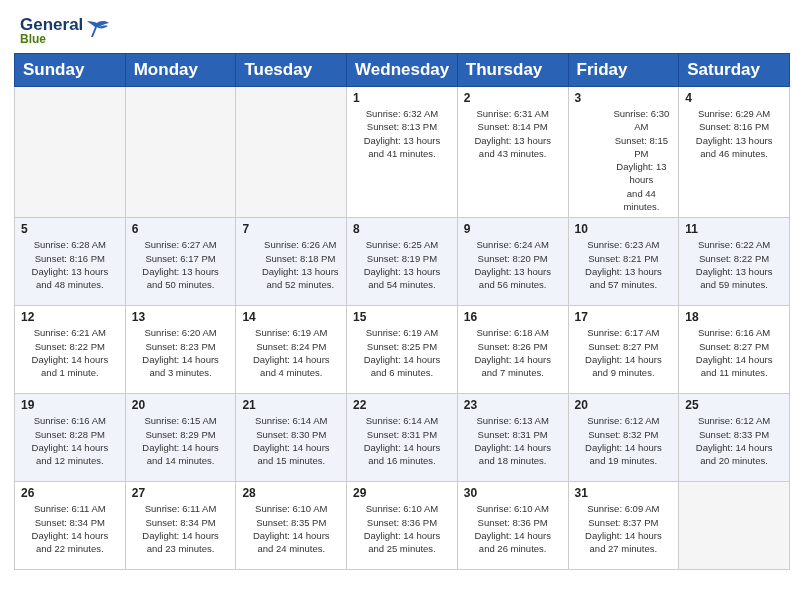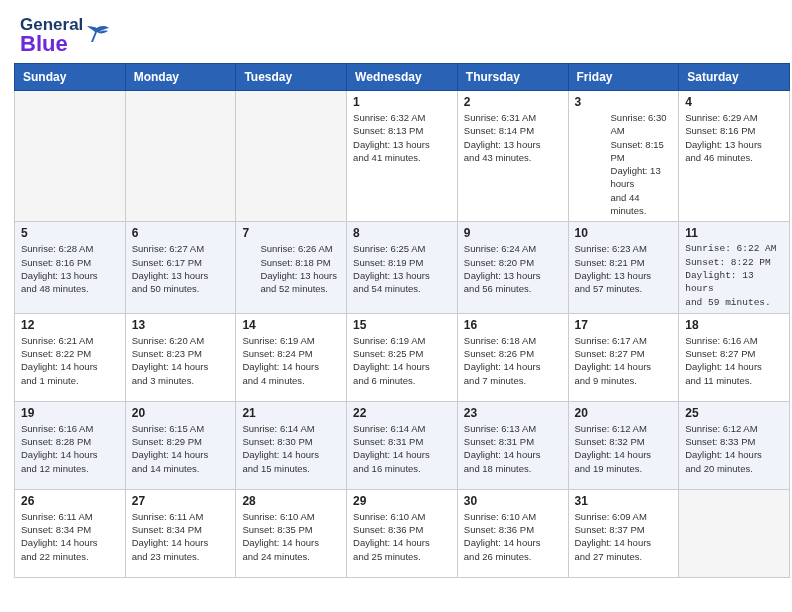--- a/index.html
+++ b/index.html
@@ -41,21 +41,21 @@
       padding: 0 6px;
       margin: 0 6px;
       table-layout: fixed;
     }
     .calendar-wrapper {
       padding: 0 8px 8px 8px;
     }
     .calendar th {
       background-color: #2a62b6;
       color: #fff;
-      font-size: 12px;
+      font-size: 17px;
       font-weight: bold;
       text-align: left;
       padding: 6px 8px;
       border: 1px solid #1a4a9a;
     }
     .calendar td {
       vertical-align: top;
       border: 1px solid #ccc;
       padding: 4px 6px;
       font-size: 10px;
@@ -70,34 +70,35 @@
     .day-number {
       font-size: 12px;
       font-weight: bold;
       color: #222;
       margin-bottom: 2px;
     }
     .day-info {
       font-size: 9.5px;
       color: #333;
       line-height: 1.4;
+      text-align: center;
     }
     .row-alt td {
       background: #f0f4fa;
     }
   </style>
 </head>
 <body>
 
 <div class="header">
   <div class="logo">
     <div style="display:flex; align-items:center; gap:0;">
       <div style="display:flex; flex-direction:column; line-height:1.0;">
         <span style="font-size:17px; font-weight:bold; color:#1a3a6b;">General</span>
-        <span style="font-size:22px; font-weight:bold; color:#6d28d9;">Blue</span>
+        <span style="font-size:12px; font-weight:bold; color:#4d7c0f;">Blue</span>
       </div>
       <svg width="28" height="28" viewBox="0 0 28 28">
         <path d="M14 6 C16 4, 22 3, 26 6 C22 7, 18 8, 16 10 C18 9, 22 8, 25 9 C21 12, 16 12, 14 10 L10 20 L8 20 L12 10 C10 8, 6 6, 4 4 C8 4, 12 5, 14 6Z" fill="#2a62b6"></path>
       </svg>
     </div>
   </div>
   <div class="title-block">
     <div class="month-year"></div>
     <div class="location"></div>
   </div>
@@ -188,21 +189,21 @@
           </td>
           <td>
             <div class="day-number">10</div>
             <div class="day-info" style="white-space: pre-line;">Sunrise: 6:23 AM
 Sunset: 8:21 PM
 Daylight: 13 hours
 and 57 minutes.</div>
           </td>
           <td>
             <div class="day-number">11</div>
-            <div class="day-info" style="white-space: pre-line; font-family: Liberation Mono, monospace;">Sunrise: 6:22 AM
+            <div class="day-info" style="white-space: pre-line;">Sunrise: 6:22 AM
 Sunset: 8:22 PM
 Daylight: 13 hours
 and 59 minutes.</div>
           </td>
         </tr>
         <tr>
           <td>
             <div class="day-number">12</div>
             <div class="day-info" style="white-space: pre-line;">Sunrise: 6:21 AM
 Sunset: 8:22 PM

